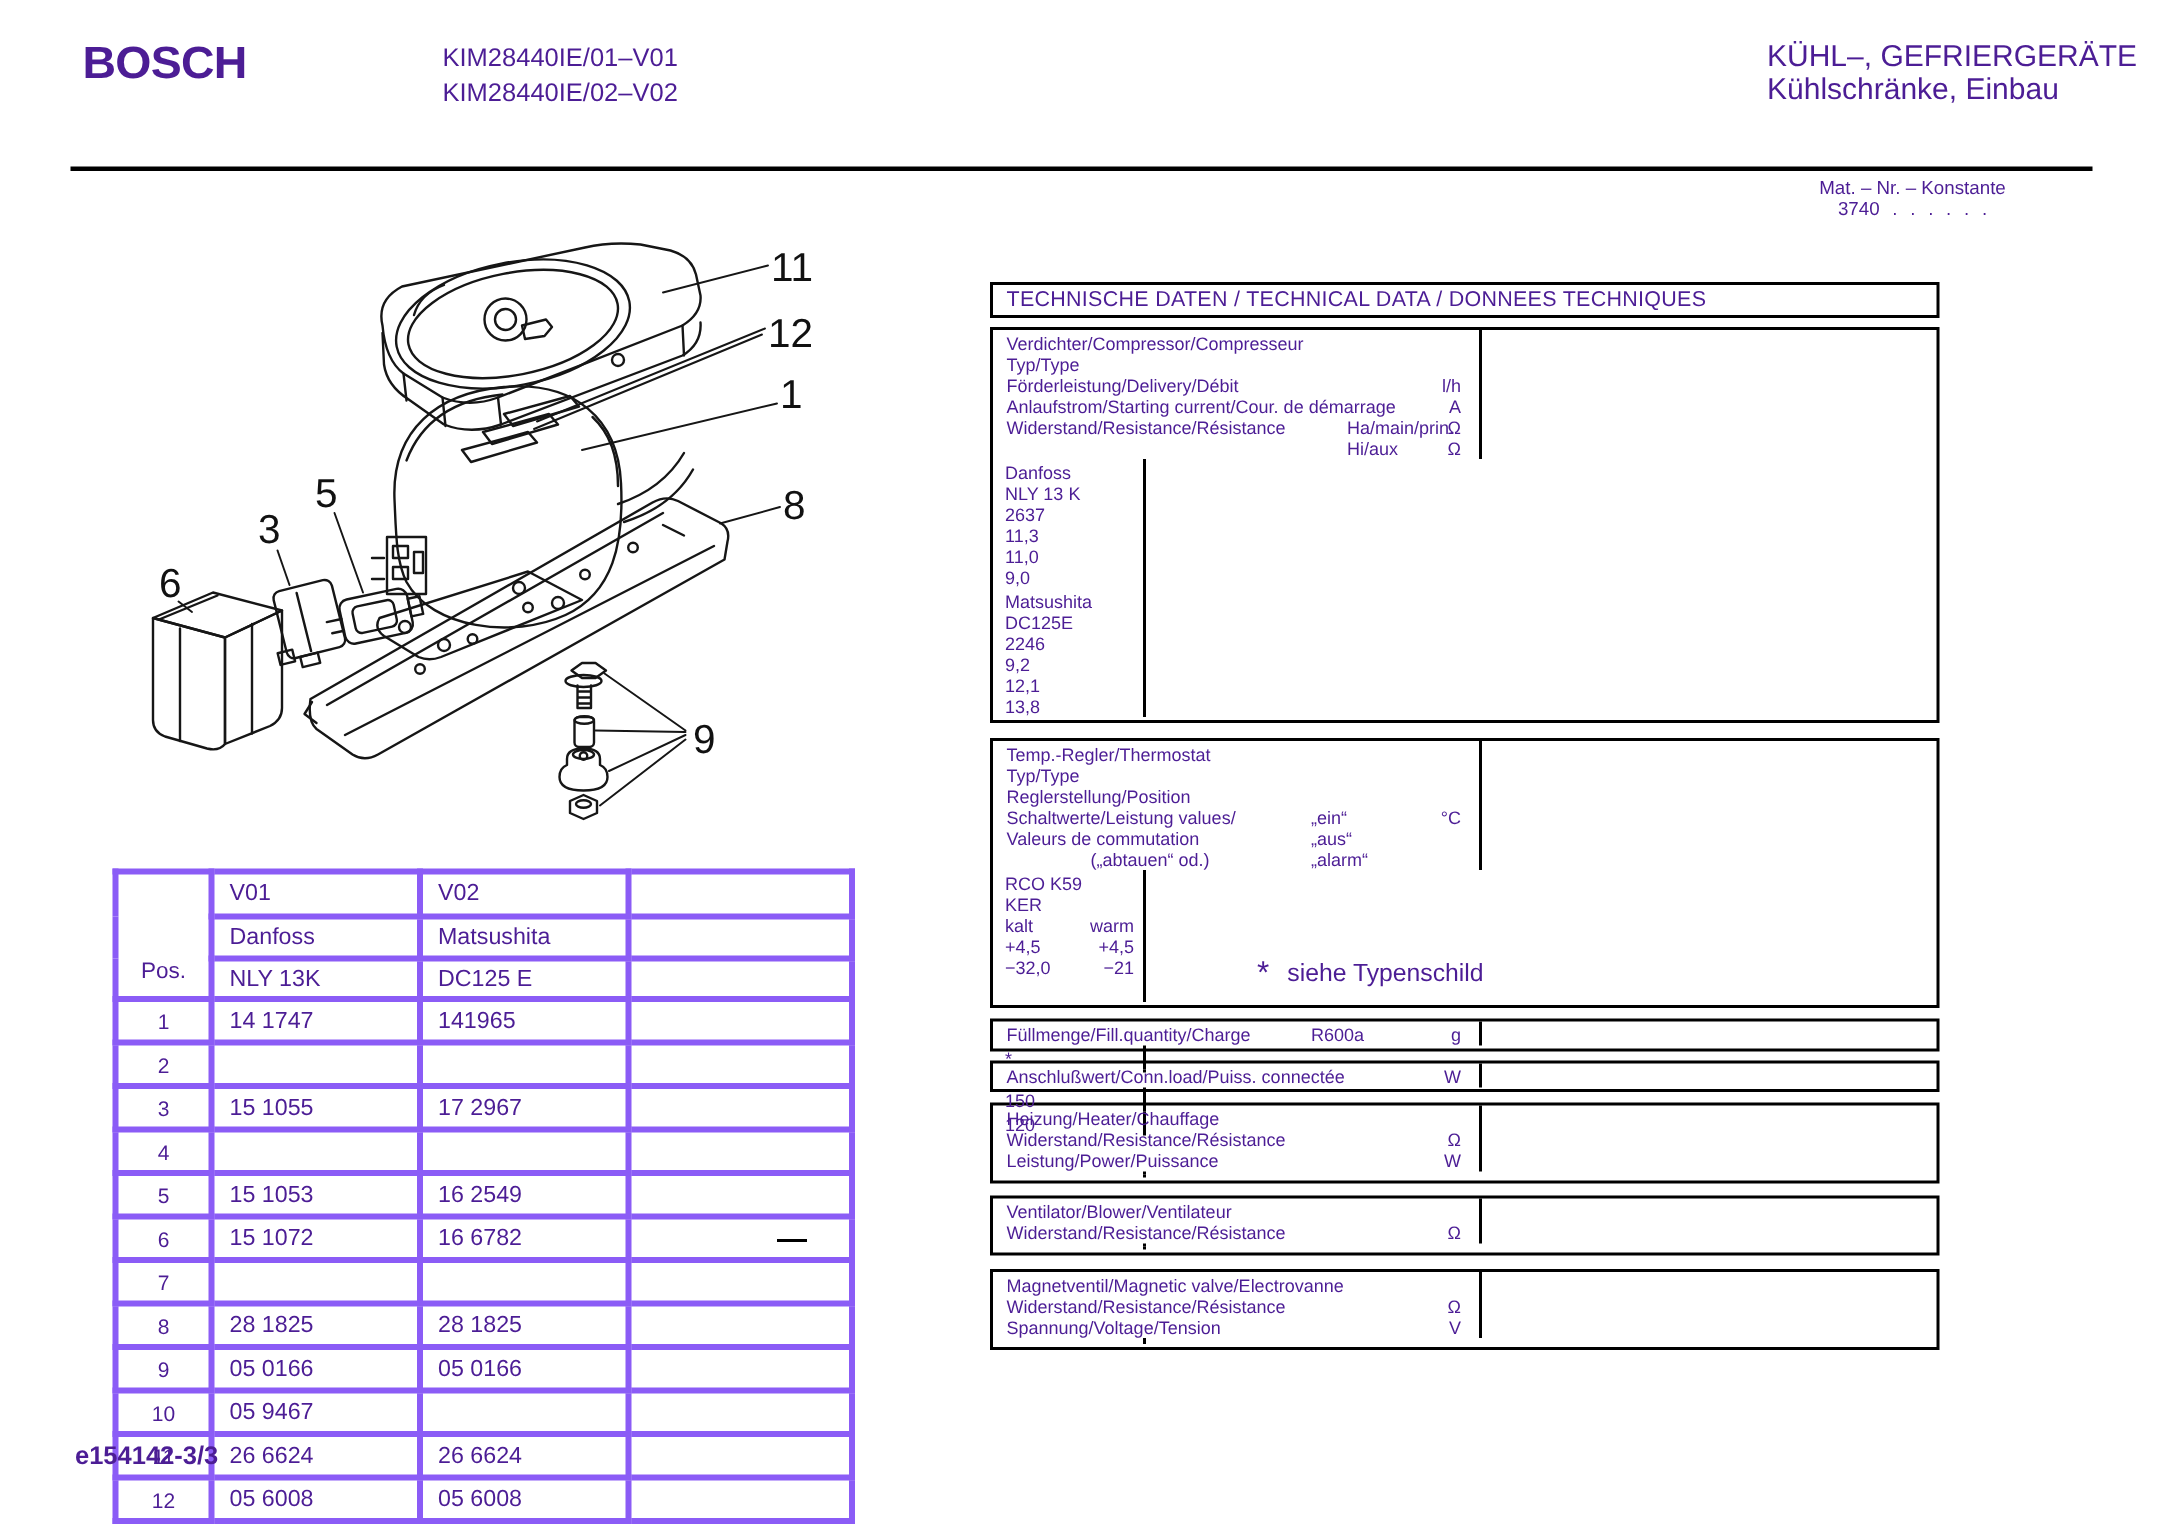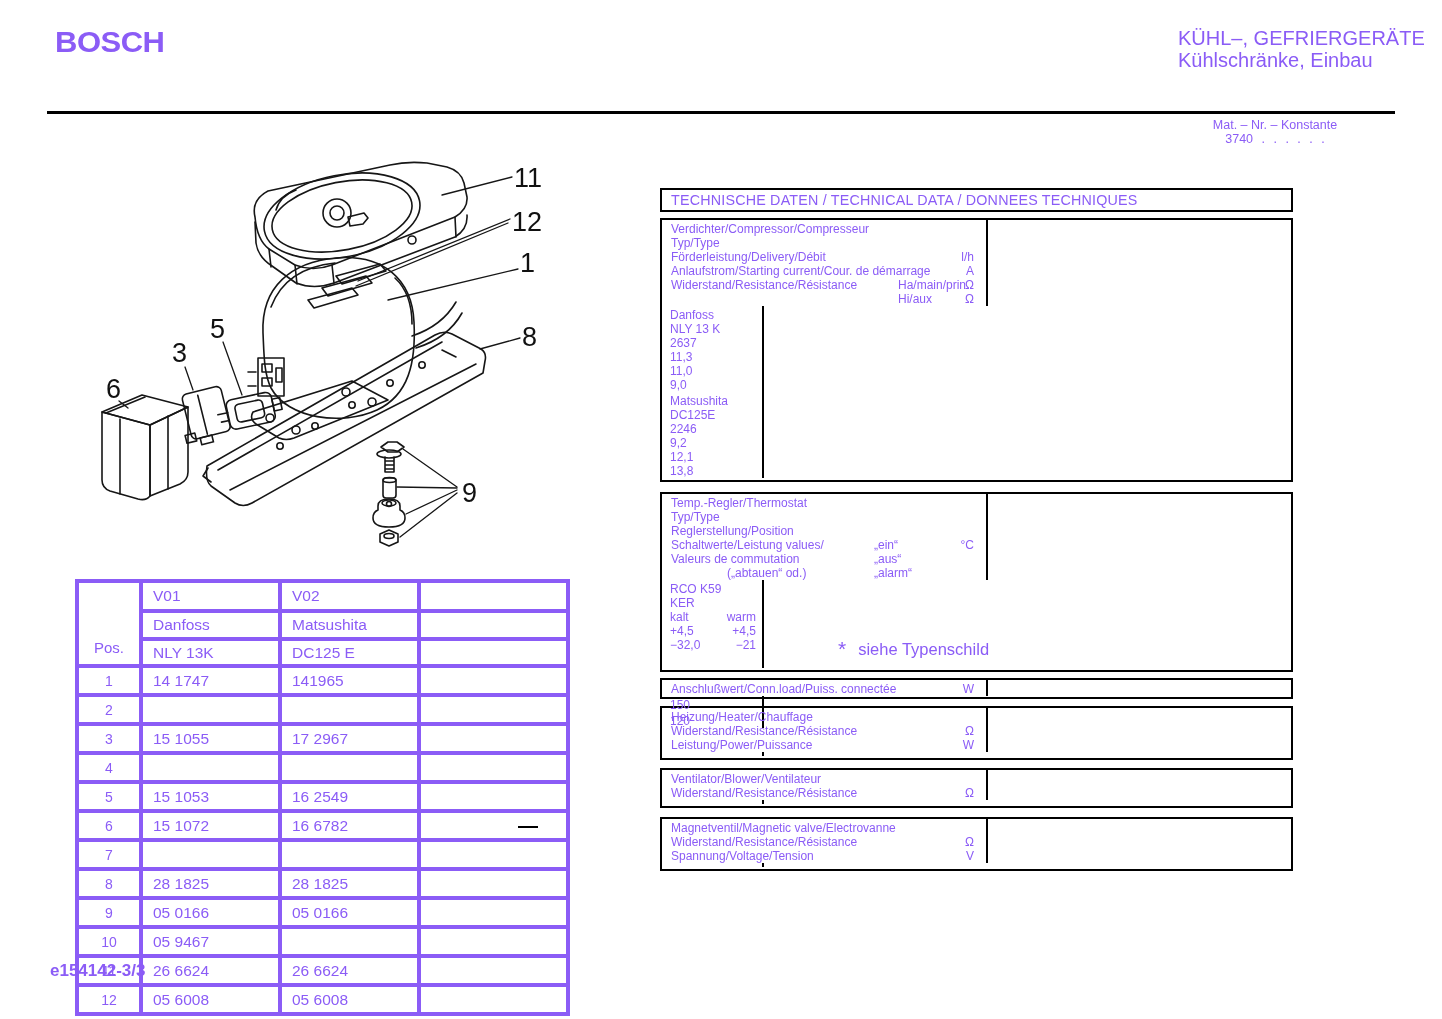--- a/index.html
+++ b/index.html
@@ -1,17 +1,17 @@
 <!DOCTYPE html>
 <html><head>
 <meta charset="utf-8">
 <style>
   html,body{margin:0;padding:0;background:#e8e8e8;}
   .page{position:relative;width:1442px;height:1019px;background:#ffffff;
-        font-family:"Liberation Sans",sans-serif;color:#8b5cf6;overflow:hidden;}
+        font-family:"Liberation Sans",sans-serif;color:#4c1d95;overflow:hidden;}
 
   
   .brand{position:absolute;left:55px;top:24px;font-size:31px;font-weight:900;
          letter-spacing:-.5px;transform:scaleY(.97);}
   .models{position:absolute;left:295px;top:27px;font-size:17px;line-height:23px;}
   .doc-title{position:absolute;left:1178px;top:27px;font-size:20px;line-height:22px;}
   .header-rule{position:absolute;left:47px;top:111px;width:1348px;height:3px;background:#000;}
   .matnr{position:absolute;left:1190px;top:118px;width:170px;text-align:center;
          font-size:12.5px;line-height:14px;}
   .matnr .dots{word-spacing:5px;}
@@ -63,20 +63,24 @@
   .stub{position:absolute;left:518px;top:826px;width:20px;height:2px;background:#000;}
 
   .footer{position:absolute;left:50px;top:961px;font-size:17px;font-weight:bold;}
 </style>
 </head>
 <body>
 
 <div class="page">
 
   <div class="brand">BOSCH</div>
+  <div class="models">
+    <div>KIM28440IE/01–V01</div>
+    <div>KIM28440IE/02–V02</div>
+  </div>
   <div class="doc-title">
     <div>KÜHL–, GEFRIERGERÄTE</div>
     <div>Kühlschränke, Einbau</div>
   </div>
   <div class="header-rule"></div>
   <div class="matnr">
     <div>Mat. – Nr. – Konstante</div>
     <div class="dots">3740 . . . . . .</div>
   </div>
 
@@ -235,20 +239,30 @@
         <div class="vline"><span>KER</span><span class="b"></span></div>
         <div class="vline"><span>kalt</span><span class="b">warm</span></div>
         <div class="vline"><span>+4,5</span><span class="b">+4,5</span></div>
         <div class="vline"><span>−32,0</span><span class="b">−21</span></div>
         <div class="vline"><span></span><span class="b"></span></div>
       </div>
       <div class="tval"></div>
       <div class="tval last"></div>
     </div>
 
+    <div class="tblock mt7" style="height:22px;">
+      <div class="tdesc">
+        <div class="trow"><span class="lbl">Füllmenge/Fill.quantity/Charge</span><span class="mid">R600a</span><span class="unit">g</span></div>
+      </div>
+      <div class="tval">
+          <div class="vline">*</div>
+        </div>
+      <div class="tval"></div>
+      <div class="tval last"></div>
+    </div>
 
     <div class="tblock mt6" style="height:21px;">
       <div class="tdesc">
         <div class="trow"><span class="lbl">Anschlußwert/Conn.load/Puiss. connectée</span><span class="unit">W</span></div>
       </div>
       <div class="tval">
           <div class="vline">150</div>
         </div>
       <div class="tval">
           <div class="vline">120</div>

